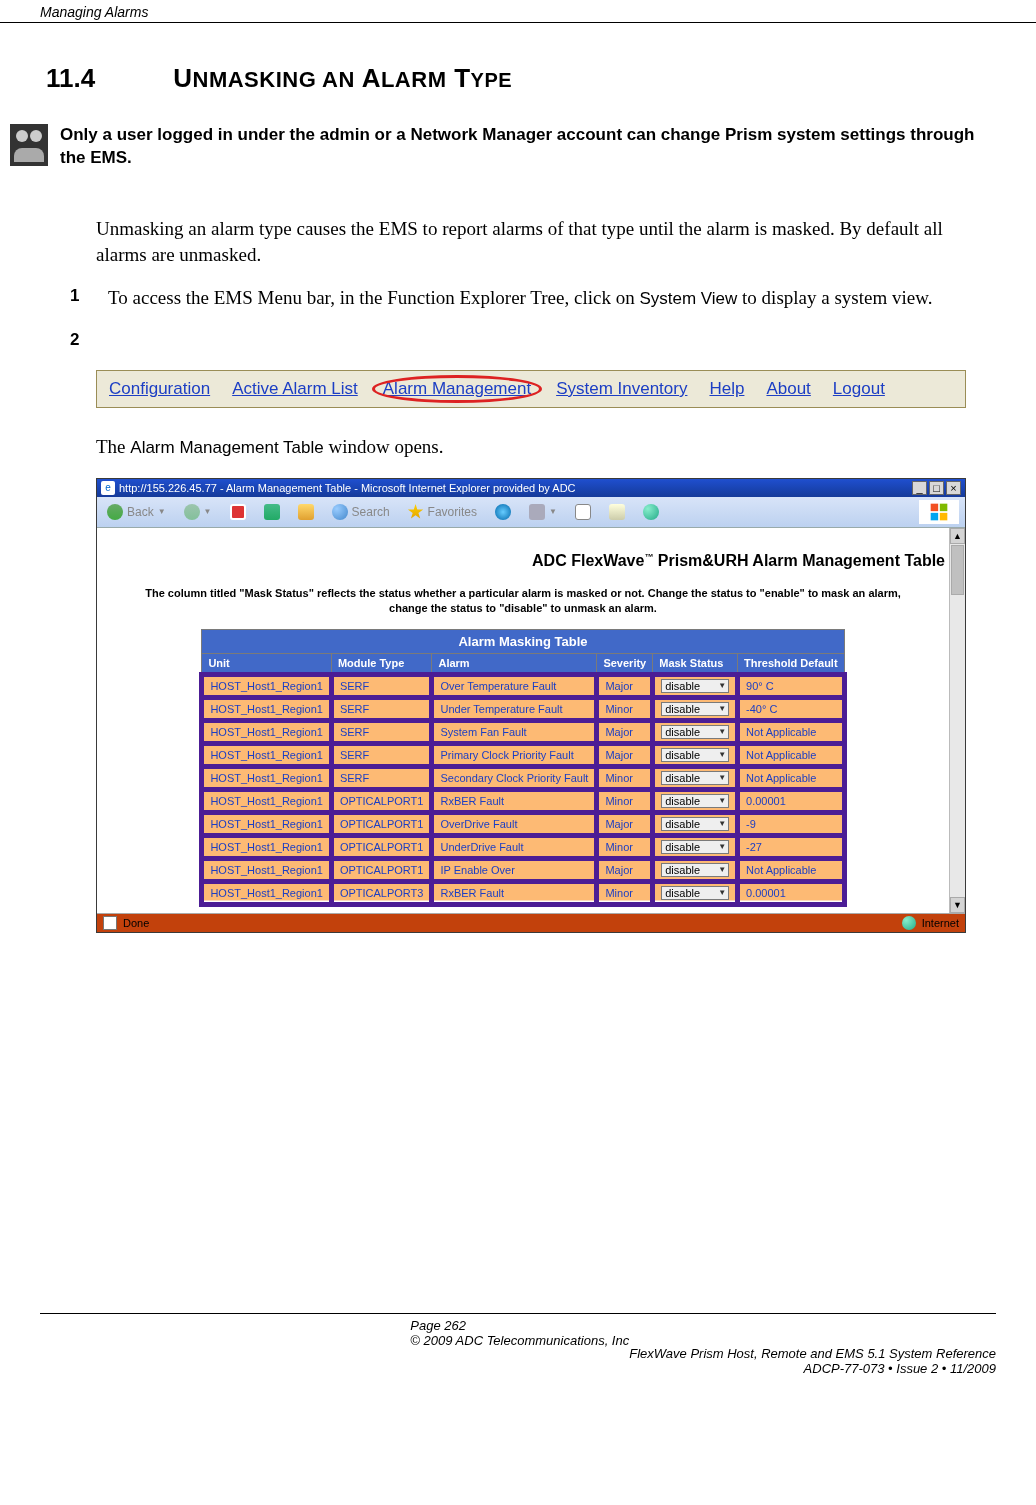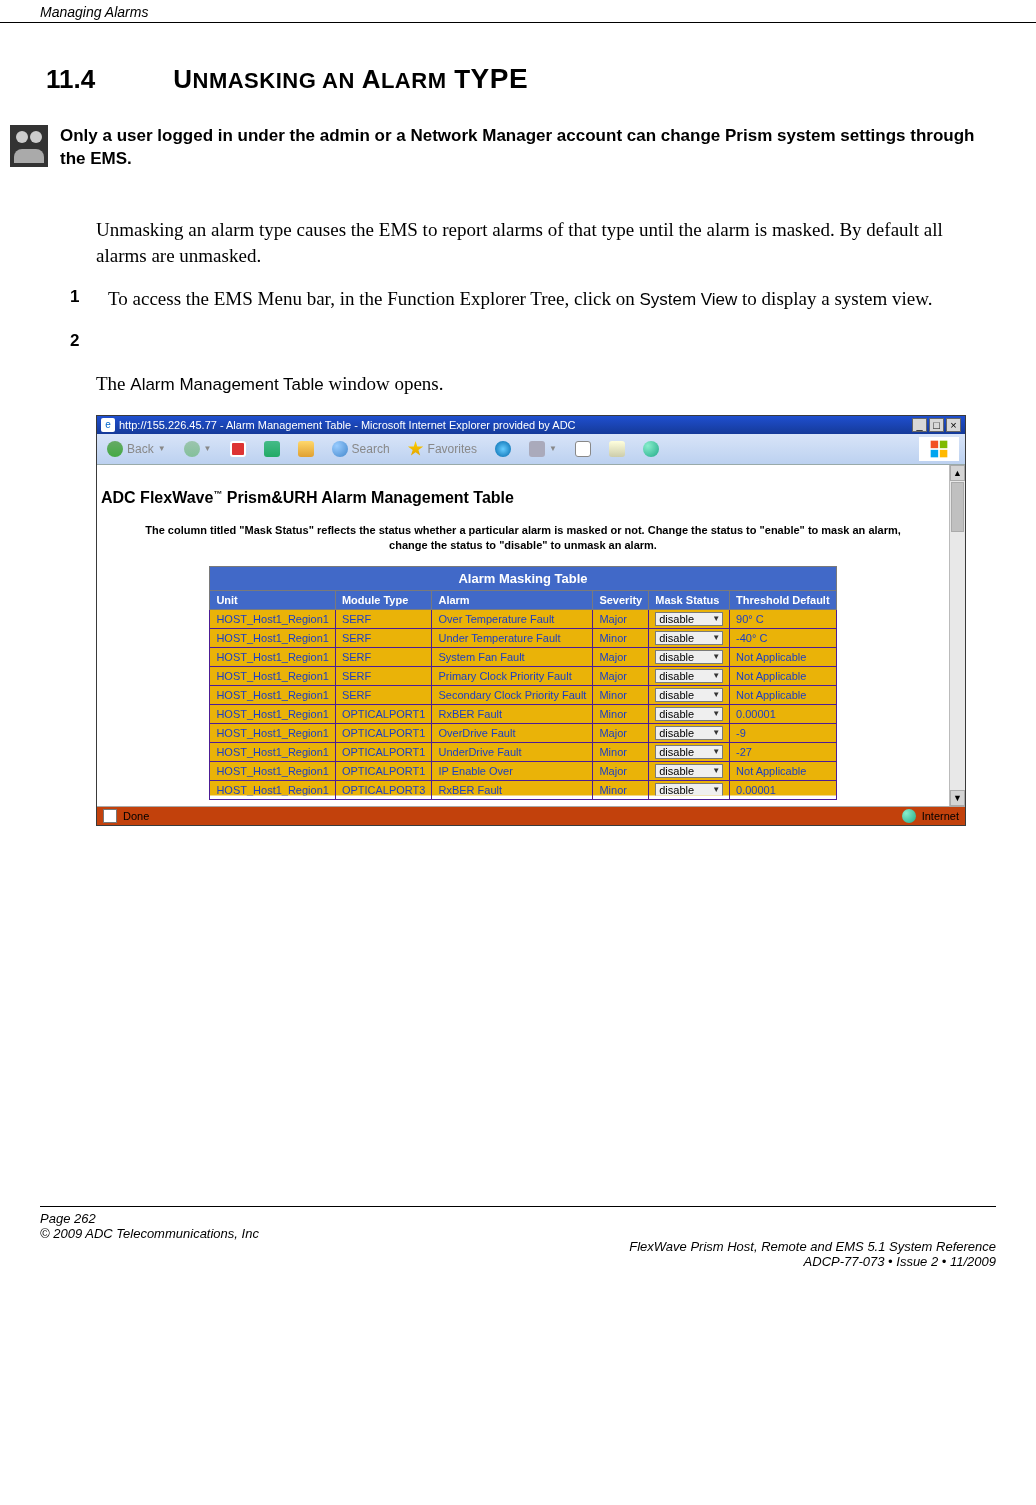--- a/index.html
+++ b/index.html
@@ -209,21 +209,21 @@
     border-left: 1px solid #bbb;
     display: flex; flex-direction: column;
   }
   .scroll-arrow {
     height: 16px; background: #d4d4d4; border: 1px solid #aaa;
     display: flex; align-items: center; justify-content: center;
     font-size: 9px;
   }
   .scroll-thumb { background: #c0c0c0; border:1px solid #aaa; height:50px; margin:1px;}
   .amt-title {
-    text-align: left;
+    text-align: right;
     font-weight: bold;
     font-size: 16px;
     font-family: Arial, sans-serif;
     padding: 22px 0 16px 0;
   }
   .amt-title sup { font-size: 9px; }
   .amt-note {
     text-align: center;
     font-size: 11px;
     font-weight: bold;
@@ -245,25 +245,25 @@
     text-align: left;
     white-space: nowrap;
   }
   .alarm-table .big-hdr th {
     text-align: center;
     font-size: 13px;
     padding: 4px;
     margin-left: 20px;
   }
   .alarm-table td {
-    border: 1px solid #4c1d95;
+    border: 5px solid #4c1d95;
     padding: 2px 6px;
     color: #1c3ec4;
     white-space: nowrap;
-    background: #eab308;
+    background: #fdba74;
   }
   .mask-select {
     font-family: Arial, sans-serif;
     font-size: 11px;
     background: #efefef;
     color: #000;
     border: 1px solid #7a7a7a;
     padding: 0 28px 0 3px;
     position: relative;
     display: inline-block;
@@ -300,36 +300,36 @@
   
   .page-footer {
     position: relative;
     border-top: 1px solid #000;
     margin: 370px 40px 0 40px;
     padding-top: 4px;
     font-family: Verdana, Arial, sans-serif;
     font-size: 13px;
     font-style: italic;
     display: flex;
-    justify-content: space-between;
+    justify-content: flex-end;
   }
   .page-footer .r { text-align: right; margin-top: 28px; }
 </style>
 </head>
 <body>
 
 <div class="page-header">
   <span>Managing Alarms</span>
 </div>
 
 <div class="content">
 
   <div class="section-heading">
     <span class="num">11.4</span>
-    <span class="txt">U<span style="font-size:22px">NMASKING AN</span> A<span style="font-size:22px">LARM</span> T<span style="font-size:28px">YPE</span></span>
+    <span class="txt">U<span style="font-size:22px">NMASKING AN</span> A<span style="font-size:22px">LARM</span> T<span style="font-size:20px">YPE</span></span>
   </div>
 
   <div class="note-row">
     <div class="note-icon">
         <div class="body"></div>
       </div>
     <div class="note-text">Only a user logged in under the admin or a Network Manager account can change Prism system settings through the EMS.</div>
   </div>
 
   <p class="para">Unmasking an alarm type causes the EMS to report alarms of that type until the alarm is masked. By default all alarms are unmasked.</p>
@@ -338,20 +338,29 @@
     <span class="n">1</span>
     <span>
       <span>To access the EMS Menu bar, in the Function Explorer Tree, click on </span><span class="ui-bold">System View</span><span> to display a system view.</span>
     </span>
   </div>
 
   <div class="step">
     <span class="n">2</span>
   </div>
 
+  <div class="menubar-shot" id="menubar">
+      <a>Configuration</a>
+      <a>Active Alarm List</a>
+      <span class="circled"><a>Alarm Management</a></span>
+      <a>System Inventory</a>
+      <a>Help</a>
+      <a>About</a>
+      <a>Logout</a>
+    </div>
 
   <p class="para">
     <span>The </span><span class="ui-bold">Alarm Management Table</span><span> window opens.</span>
   </p>
 
   <div class="ie-window">
     <div class="ie-titlebar">
       <span style="display:inline-block;width:14px;height:14px;background:#fff;border-radius:2px;margin-right:4px;font-size:10px;color:#06c;text-align:center;line-height:14px;">e</span>
       <span class="title-text">http://155.226.45.77 - Alarm Management Table - Microsoft Internet Explorer provided by ADC</span>
       <span class="winbtn">_</span>

